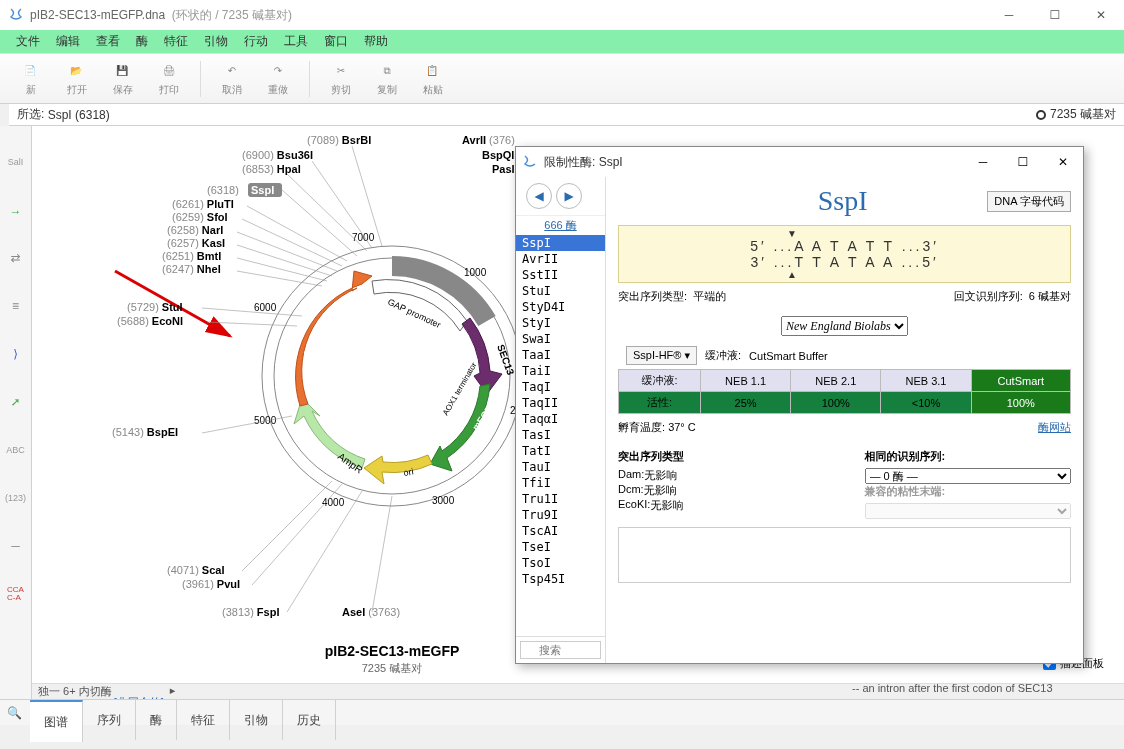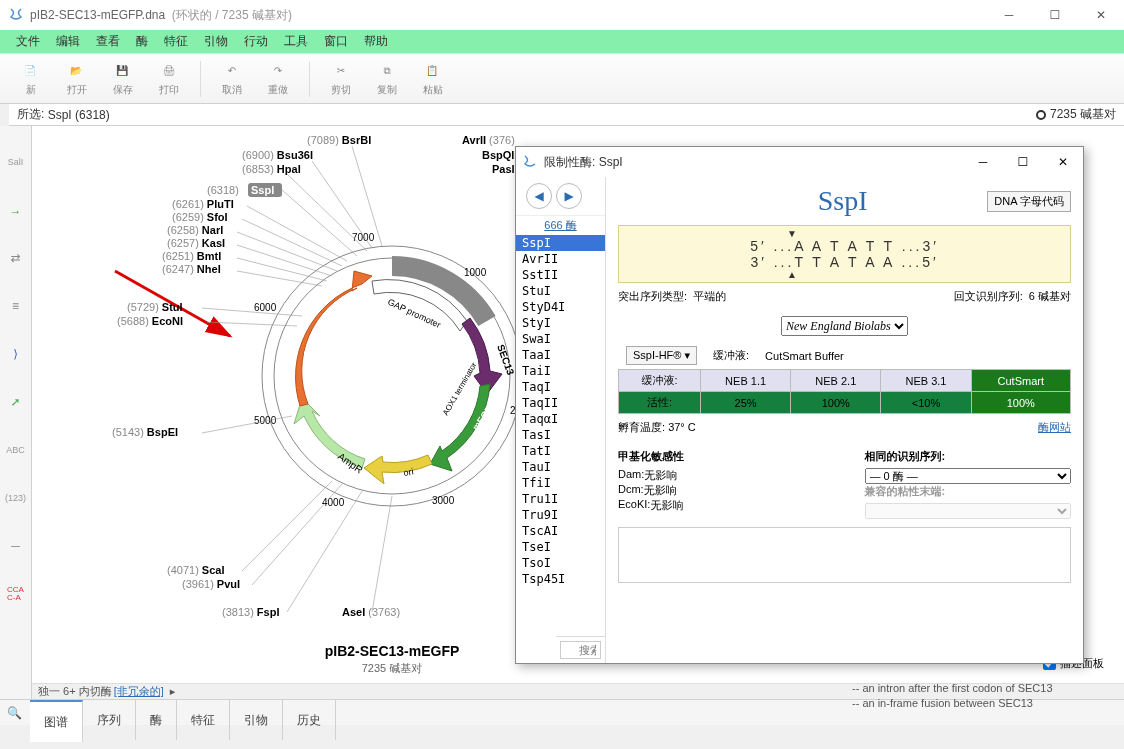--- a/index.html
+++ b/index.html
@@ -36,50 +36,50 @@
 .dlg-title .t { flex: 1; color: #333; }
 .dlg-title .wbtn { width: 40px; height: 28px; display:flex; align-items:center; justify-content:center; cursor:pointer; }
 .dlg-body { flex: 1; display: flex; overflow: hidden; }
 .dlg-nav { padding: 6px 10px; display: flex; align-items: center; gap: 4px; border-bottom: 1px solid #eee; }
 .navbtn { width: 26px; height: 26px; border: 1px solid #bbb; border-radius: 50%; display: flex; align-items: center; justify-content: center; color: #2b6cb0; cursor: pointer; }
 .enzlist-wrap { width: 90px; border-right: 1px solid #ddd; display:flex; flex-direction:column; }
 .enzcount { text-align: center; font-size: 11px; color: #2b6cb0; padding: 2px 0; text-decoration: underline; }
 .enzlist { flex:1; overflow-y: auto; }
 .enzlist div { padding: 1px 6px; font-family: Consolas, monospace; font-size: 12px; cursor: pointer; }
 .enzlist div.sel { background: #3875d7; color: #fff; }
-.enz-search { padding: 4px; border-top: 1px solid #ddd; margin-left: 40px; }
+.enz-search { padding: 4px; border-top: 1px solid #ddd; }
 .enz-search input { width: 100%; padding: 2px 4px 2px 18px; border: 1px solid #ccc; font-size: 11px; }
 .dlg-main { flex: 1; padding: 0 12px 8px 12px; overflow-y: auto; }
 .dlg-head { display:flex; align-items:center; padding: 8px 0; }
 .enz-title { font-family: Georgia, serif; font-size: 28px; color: #2b6cb0; flex:1; text-align:center; }
 .dna-btn { border:1px solid #aaa; font-size: 11px; padding: 2px 6px; background: #f5f5f5; cursor:pointer; }
 .seqbox { background: #fdf8d8; border: 1px solid #d8d090; padding: 12px 16px; font-family: Consolas, monospace; font-size: 14px; letter-spacing: 3px; text-align: center; color: #333; position:relative; }
 .seqbox .marker { position:absolute; font-size:10px;}
 .inforow { display:flex; padding: 6px 0; font-size: 11px; }
 .inforow .r { margin-left: auto; }
 .supplier-row { text-align: center; padding: 6px 0; }
 .supplier-row select { font-family: Georgia, serif; font-style: italic; font-size: 12px; padding: 1px 0; }
-.prodrow { display:flex; align-items:center; gap:16px; padding: 4px 8px; font-size:11px; }
+.prodrow { display:flex; align-items:center; gap:8px; padding: 4px 8px; font-size:11px; }
 .prodrow .prodsel { border:1px solid #aaa; padding: 2px 6px; background:#f5f5f5; cursor:pointer; }
 .buftable { width: 100%; border-collapse: collapse; font-size: 11px; }
 .buftable th, .buftable td { border: 1px solid #bbb; padding: 3px 6px; text-align: center; }
 .buftable th { background: #e0e0f0; font-weight: normal; }
 .buftable td.hl { background: #1a7a1a; color: #fff; }
 .buftable tr.body { background: #15803d; }
 .incubation { padding: 6px 0; font-size: 11px; display:flex; }
 .incubation a { margin-left:auto; color: #2b6cb0; text-decoration: underline; cursor:pointer; }
 .methyl-row { display:flex; gap: 40px; padding: 8px 0; font-size: 11px; }
 .methyl-row .col { flex:1; }
 .methyl-row .lbl { font-weight: bold; margin-bottom: 4px; }
 .methyl-row .subrow { display:flex; }
 .methyl-row select { width: 100%; font-size:11px; }
 .notes-area { width: 100%; height: 56px; border: 1px solid #ccc; resize: none; font-size: 11px; }
 
 .sidetext { position:absolute; right: 12px; top: 555px; width: 260px; color: #555; font-size: 11px; line-height: 1.4; }
-.scroll-h { height: 16px; background: #f0f0f0; border-top: 1px solid #ddd; display:flex; align-items:center; padding: 0 6px; font-size: 11px; color: #555; }
+.scroll-h { height: 16px; background: #f0f0f0; border-top: 1px solid #ddd; display:flex; align-items:flex-start; padding: 0 6px; font-size: 11px; color: #555; }
 .scroll-h .link { color: #2b6cb0; text-decoration: underline; cursor:pointer; margin: 11px 2px; }
 .checkbox-row { position:absolute; right: 20px; bottom: 28px; font-size: 11px; display:flex; align-items:center; gap:4px; }
 
 .tabbar { height: 26px; background: #f5f5f5; border-top: 1px solid #d0d0d0; display: flex; align-items: stretch; }
 .tabbar .tab { padding: 20px 14px; border-right: 1px solid #d0d0d0; cursor: pointer; color: #444; display:flex; align-items:center; }
 .tabbar .tab.active { background: #fff; border-top: 2px solid #4a90d9; }
 .tabbar .stools { width: 30px; display:flex; align-items:center; justify-content:center; color:#888; }
 
 .arrow-annot { position:absolute; left: 78px; top: 140px; }
 </style>
@@ -274,21 +274,20 @@
 
     <div class="scroll-h" style="position:absolute; bottom:0; left:0; right:0;">
       <span>独一 6+ 内切酶</span>
       <span class="link">[非冗余的]</span>
       <span style="margin-left:4px">▸</span>
     </div>
   </div>
 
   <div class="sidetext">
     <div>-- an intron after the first codon of SEC13</div>
-    <div>-- an in-frame fusion between SEC13</div>
   </div>
   <div class="checkbox-row">
     <input type="checkbox" checked="" style="">
     <span>描述面板</span>
   </div>
 </div>
 
 <div class="tabbar">
   <div class="stools">🔍</div>
   <div class="tab active">图谱</div>
@@ -387,21 +386,21 @@
               <td class="hl">100%</td>
             </tr>
       </tbody>
         </table>
       <div class="incubation">
         <span><span>孵育温度:</span>&nbsp;<span>37° C</span></span>
         <a>酶网站</a>
       </div>
       <div class="methyl-row">
         <div class="col">
-          <div class="lbl">甲基化敏感性</div>
+          <div class="lbl">突出序列类型</div>
           <div class="subrow">
               <span>Dam:</span>
               <span>无影响</span>
             </div>
           <div class="subrow">
               <span>Dcm:</span>
               <span>无影响</span>
             </div>
           <div class="subrow">
               <span>EcoKI:</span>

